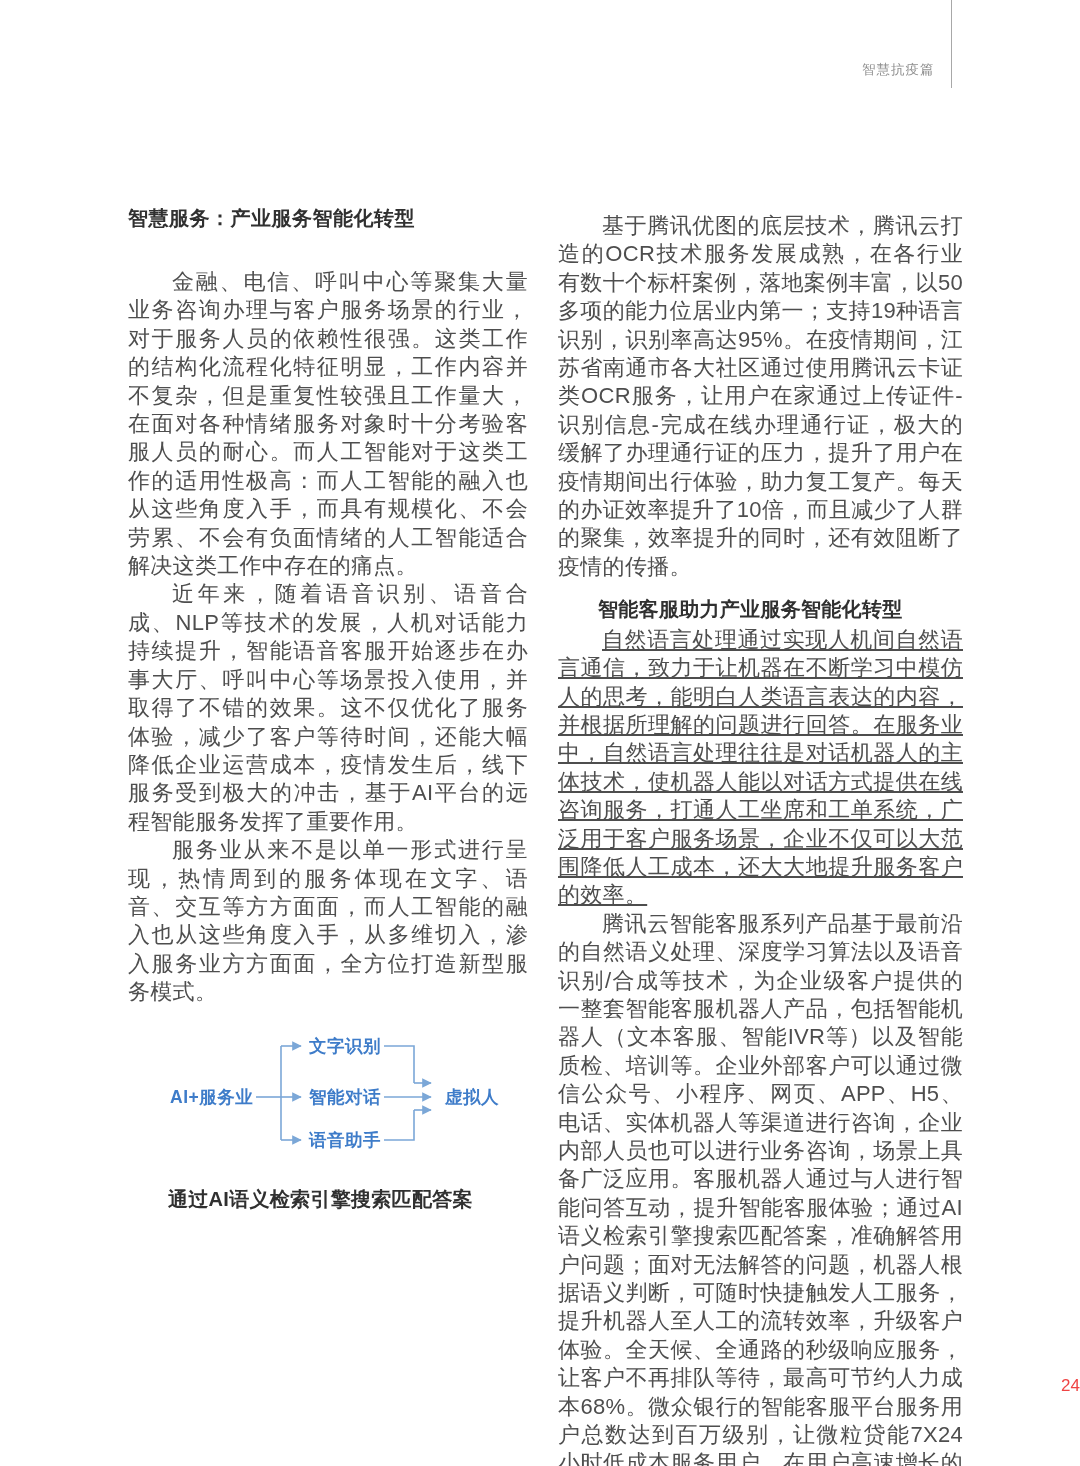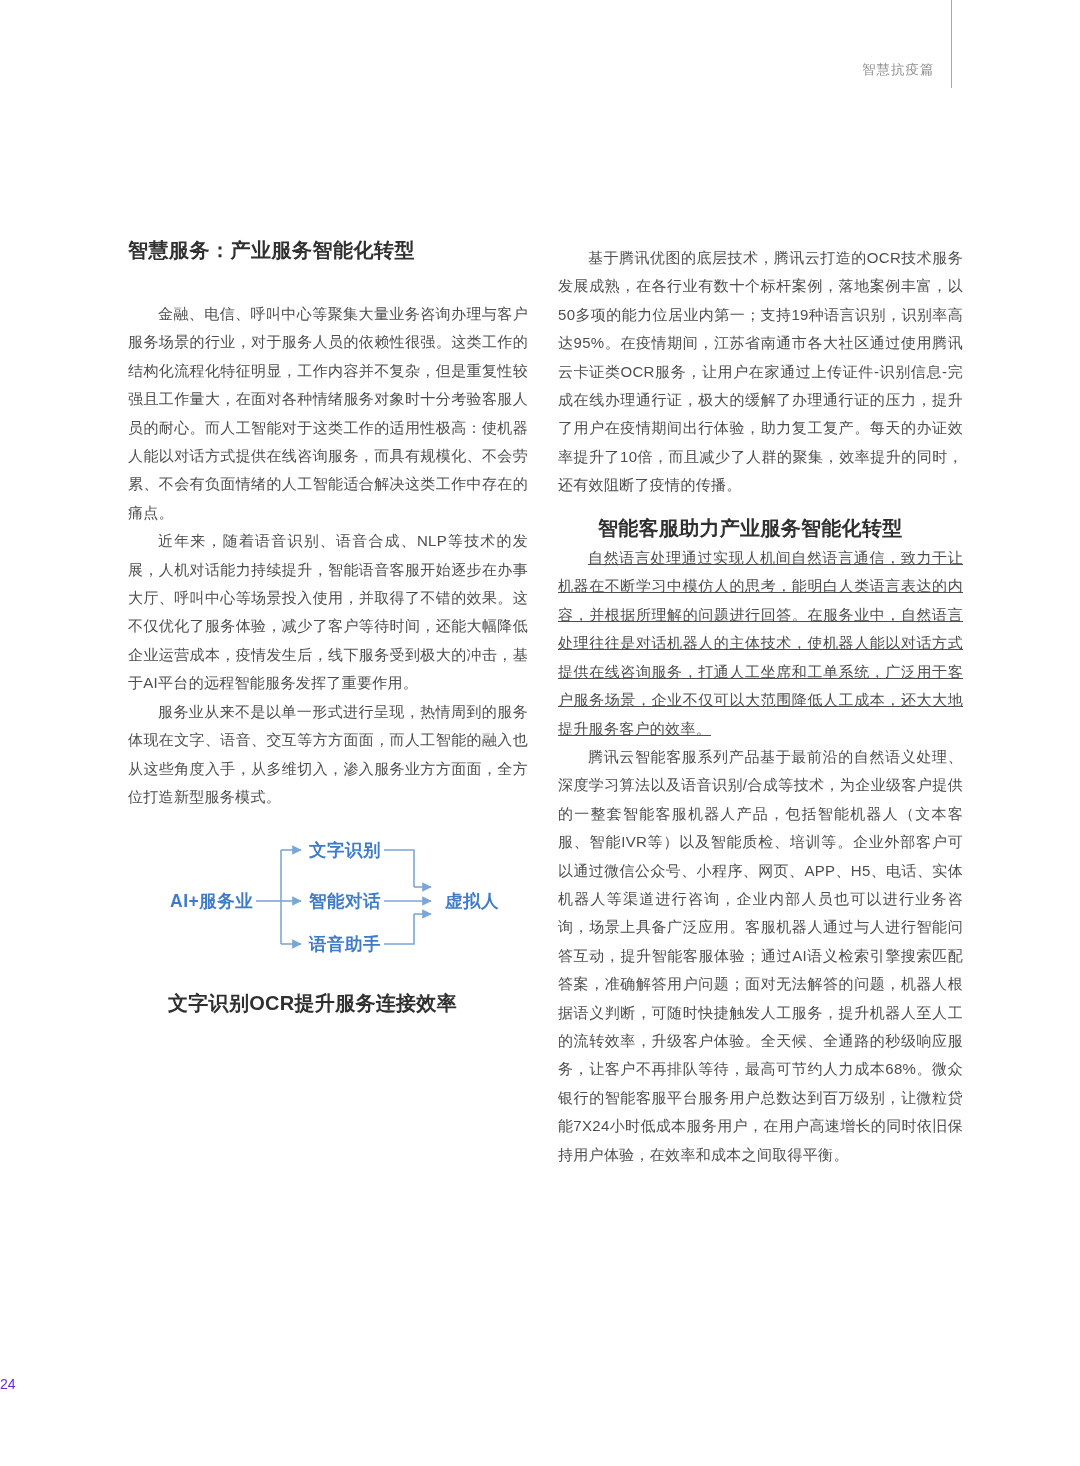--- a/index.html
+++ b/index.html
@@ -14,63 +14,63 @@
   .header-label {
     position: absolute; top: 61px; left: 862px; width: 76px;
     font-size: 13.5px; color: #8f8f8f; letter-spacing: 1px;
   }
   .header-rule {
     position: absolute; top: 0; left: 951px; width: 1px; height: 88px;
     background: #a8a8a8;
   }
 
   
-  .col { position: absolute; color: #4e4e4e; margin-top: 32px; }
+  .col { position: absolute; color: #4e4e4e; }
   .col-left  { left: 128px; top: 205px; width: 400px; }
   .col-right { left: 558px; top: 212px; width: 405px; }
 
   .doc-title {
     font-size: 20px; font-weight: bold; color: #303030;
     letter-spacing: 0.5px; margin-bottom: 36px;
   }
   .sub-title {
     font-size: 20px; font-weight: bold; color: #303030;
     text-indent: 2em; letter-spacing: 0.3px;
     line-height: 28.4px;
   }
   p.body {
-    font-size: 15px; line-height: 28.4px; color: #4e4e4e;
+    font-size: 22px; line-height: 28.4px; color: #4e4e4e;
     text-align: justify; text-justify: inter-ideograph;
     text-indent: 2em; letter-spacing: 0.3px;
   }
   .mt-sub { margin-top: 2px; text-decoration: underline; }
 
   
   .diagram-wrap { margin: 26px 0 26px 40px; width: 340px; height: 126px; }
   .diagram-wrap svg { display: block; }
   .diag-label { font-size: 17.5px; font-weight: bold; letter-spacing: 0.5px; }
 
   
   .page-number {
     position: absolute; left: 0; right: 0; top: 1376px;
-    text-align: left; font-size: 14px; color: #6d28d9;
+    text-align: right; font-size: 17px; color: #ef4444;
   }
 </style>
 </head>
 <body>
 
 <div class="page">
 
   <div class="header-label">智慧抗疫篇</div>
   <div class="header-rule"></div>
 
   <div class="col col-left">
     <div class="doc-title">智慧服务：产业服务智能化转型</div>
 
-    <p class="body">金融、电信、呼叫中心等聚集大量业务咨询办理与客户服务场景的行业，对于服务人员的依赖性很强。这类工作的结构化流程化特征明显，工作内容并不复杂，但是重复性较强且工作量大，在面对各种情绪服务对象时十分考验客服人员的耐心。而人工智能对于这类工作的适用性极高：使机器人能以对话方式提供在线咨询服务，而具有规模化、不会劳累、不会有负面情绪的人工智能适合解决这类工作中存在的痛点。</p>
+    <p class="body">金融、电信、呼叫中心等聚集大量业务咨询办理与客户服务场景的行业，对于服务人员的依赖性很强。这类工作的结构化流程化特征明显，工作内容并不复杂，但是重复性较强且工作量大，在面对各种情绪服务对象时十分考验客服人员的耐心。而人工智能对于这类工作的适用性极高：而人工智能的融入也从这些角度入手，而具有规模化、不会劳累、不会有负面情绪的人工智能适合解决这类工作中存在的痛点。</p>
     <p class="body">近年来，随着语音识别、语音合成、NLP等技术的发展，人机对话能力持续提升，智能语音客服开始逐步在办事大厅、呼叫中心等场景投入使用，并取得了不错的效果。这不仅优化了服务体验，减少了客户等待时间，还能大幅降低企业运营成本，疫情发生后，线下服务受到极大的冲击，基于AI平台的远程智能服务发挥了重要作用。</p>
     <p class="body">服务业从来不是以单一形式进行呈现，热情周到的服务体现在文字、语音、交互等方方面面，而人工智能的融入也从这些角度入手，从多维切入，渗入服务业方方面面，全方位打造新型服务模式。</p>
 
     <div class="diagram-wrap">
       <svg width="340" height="126" viewBox="0 0 340 126">
         <defs>
           <marker id="arrow" markerWidth="7" markerHeight="7" refX="5.5" refY="3" orient="auto">
             <path d="M0,0 L6,3 L0,6 Z" fill="#7ba7d7"></path>
           </marker>
         </defs>
@@ -89,21 +89,21 @@
         </g>
 
         <text class="diag-label" x="2" y="70" fill="#3e7cc9">AI+服务业</text>
         <text class="diag-label" x="141" y="19" fill="#3e7cc9">文字识别</text>
         <text class="diag-label" x="141" y="70" fill="#3e7cc9">智能对话</text>
         <text class="diag-label" x="141" y="113" fill="#3e7cc9">语音助手</text>
         <text class="diag-label" x="277" y="70" fill="#3e7cc9">虚拟人</text>
       </svg>
     </div>
 
-    <div class="sub-title">文字识别OCR提升服务连接效率</div>
+    <div class="sub-title">通过AI语义检索引擎搜索匹配答案</div>
   </div>
 
   <div class="col col-right">
     <p class="body">基于腾讯优图的底层技术，腾讯云打造的OCR技术服务发展成熟，在各行业有数十个标杆案例，落地案例丰富，以50多项的能力位居业内第一；支持19种语言识别，识别率高达95%。在疫情期间，江苏省南通市各大社区通过使用腾讯云卡证类OCR服务，让用户在家通过上传证件-识别信息-完成在线办理通行证，极大的缓解了办理通行证的压力，提升了用户在疫情期间出行体验，助力复工复产。每天的办证效率提升了10倍，而且减少了人群的聚集，效率提升的同时，还有效阻断了疫情的传播。</p>
 
     <div class="sub-title" style="margin-top:14px;">智能客服助力产业服务智能化转型</div>
     <p class="body mt-sub">自然语言处理通过实现人机间自然语言通信，致力于让机器在不断学习中模仿人的思考，能明白人类语言表达的内容，并根据所理解的问题进行回答。在服务业中，自然语言处理往往是对话机器人的主体技术，使机器人能以对话方式提供在线咨询服务，打通人工坐席和工单系统，广泛用于客户服务场景，企业不仅可以大范围降低人工成本，还大大地提升服务客户的效率。</p>
     <p class="body">腾讯云智能客服系列产品基于最前沿的自然语义处理、深度学习算法以及语音识别/合成等技术，为企业级客户提供的一整套智能客服机器人产品，包括智能机器人（文本客服、智能IVR等）以及智能质检、培训等。企业外部客户可以通过微信公众号、小程序、网页、APP、H5、电话、实体机器人等渠道进行咨询，企业内部人员也可以进行业务咨询，场景上具备广泛应用。客服机器人通过与人进行智能问答互动，提升智能客服体验；通过AI语义检索引擎搜索匹配答案，准确解答用户问题；面对无法解答的问题，机器人根据语义判断，可随时快捷触发人工服务，提升机器人至人工的流转效率，升级客户体验。全天候、全通路的秒级响应服务，让客户不再排队等待，最高可节约人力成本68%。微众银行的智能客服平台服务用户总数达到百万级别，让微粒贷能7X24小时低成本服务用户，在用户高速增长的同时依旧保持用户体验，在效率和成本之间取得平衡。</p>
   </div>
 

